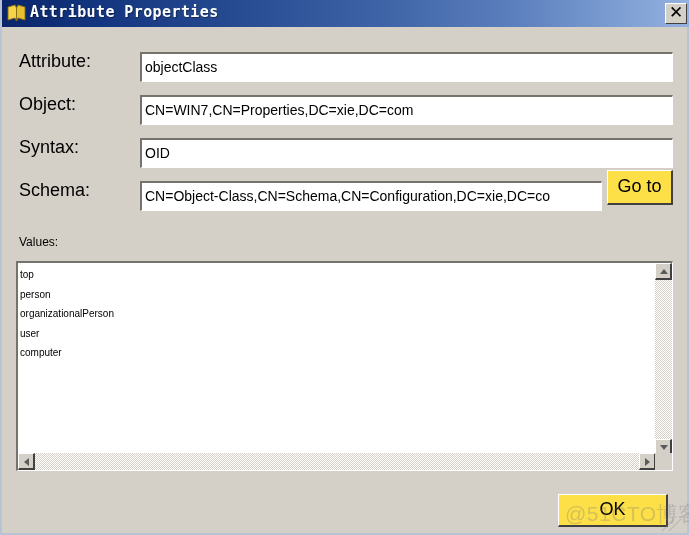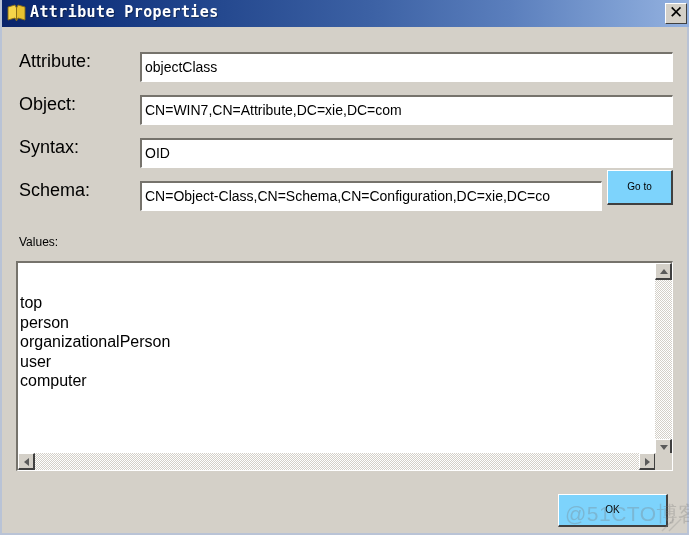--- a/index.html
+++ b/index.html
@@ -105,27 +105,27 @@
     line-height: 27px;
     padding-left: 3px;
     white-space: nowrap;
     cursor: text;
     margin-top: 8px;
   }
 
   
   .btn {
     position: absolute;
-    background: #7dd3fc;
+    background: #fde047;
     box-sizing: border-box;
     border-top: 1px solid #ffffff;
     border-left: 1px solid #ffffff;
     border-right: 2px solid #404040;
     border-bottom: 2px solid #404040;
-    font-size: 10px;
+    font-size: 18px;
     color: #000000;
     text-align: center;
     cursor: default;
     user-select: none;
   }
   .btn > span {
     display: block;
     width: 100%;
   }
 
@@ -149,27 +149,26 @@
     border-right: 1px solid #ffffff;
     border-bottom: 1px solid #ffffff;
     background: #ffffff;
     overflow: hidden;
   }
   #values-text {
     position: absolute;
     left: 2px; top: 2px;
     width: 625px;
     height: 180px;
-    font-size: 16px;
+    font-size: 10px;
     line-height: 19.5px;
     color: #000000;
     white-space: pre;
     overflow: hidden;
     cursor: text;
-    margin-top: 28px;
   }
 
   
   .track {
     background-color: #d4d0c8;
     background-image:
       linear-gradient(45deg, #ffffff 25%, transparent 25%, transparent 75%, #ffffff 75%),
       linear-gradient(45deg, #ffffff 25%, transparent 25%, transparent 75%, #ffffff 75%);
     background-size: 2px 2px;
     background-position: 0 0, 1px 1px;
@@ -256,21 +255,21 @@
     <div id="title-text">Attribute Properties</div>
     <div id="close-button">
       <span class="glyph">✕</span>
     </div>
   </div>
 
   <div class="row-label" style="left:17px; top:51px;">Attribute:</div>
   <div class="field" style="left:138px; top:44px; width:533px; height:30px;">objectClass</div>
 
   <div class="row-label" style="left:17px; top:94px;">Object:</div>
-  <div class="field" style="left:138px; top:87px; width:533px; height:30px;">CN=WIN7,CN=Attribute,DC=xie,DC=com</div>
+  <div class="field" style="left:138px; top:87px; width:533px; height:30px;">CN=WIN7,CN=Properties,DC=xie,DC=com</div>
 
   <div class="row-label" style="left:17px; top:137px;text-align:center;">Syntax:</div>
   <div class="field" style="left:138px; top:130px; width:533px; height:30px;">OID</div>
 
   <div class="row-label" style="left:17px; top:180px;">Schema:</div>
   <div class="field" style="left:138px; top:173px; width:462px; height:30px;">CN=Object-Class,CN=Schema,CN=Configuration,DC=xie,DC=co</div>
   <div class="btn" style="left:605px; top:170px; width:66px; height:35px; line-height:31px;">
     <span>Go to</span>
   </div>
 

